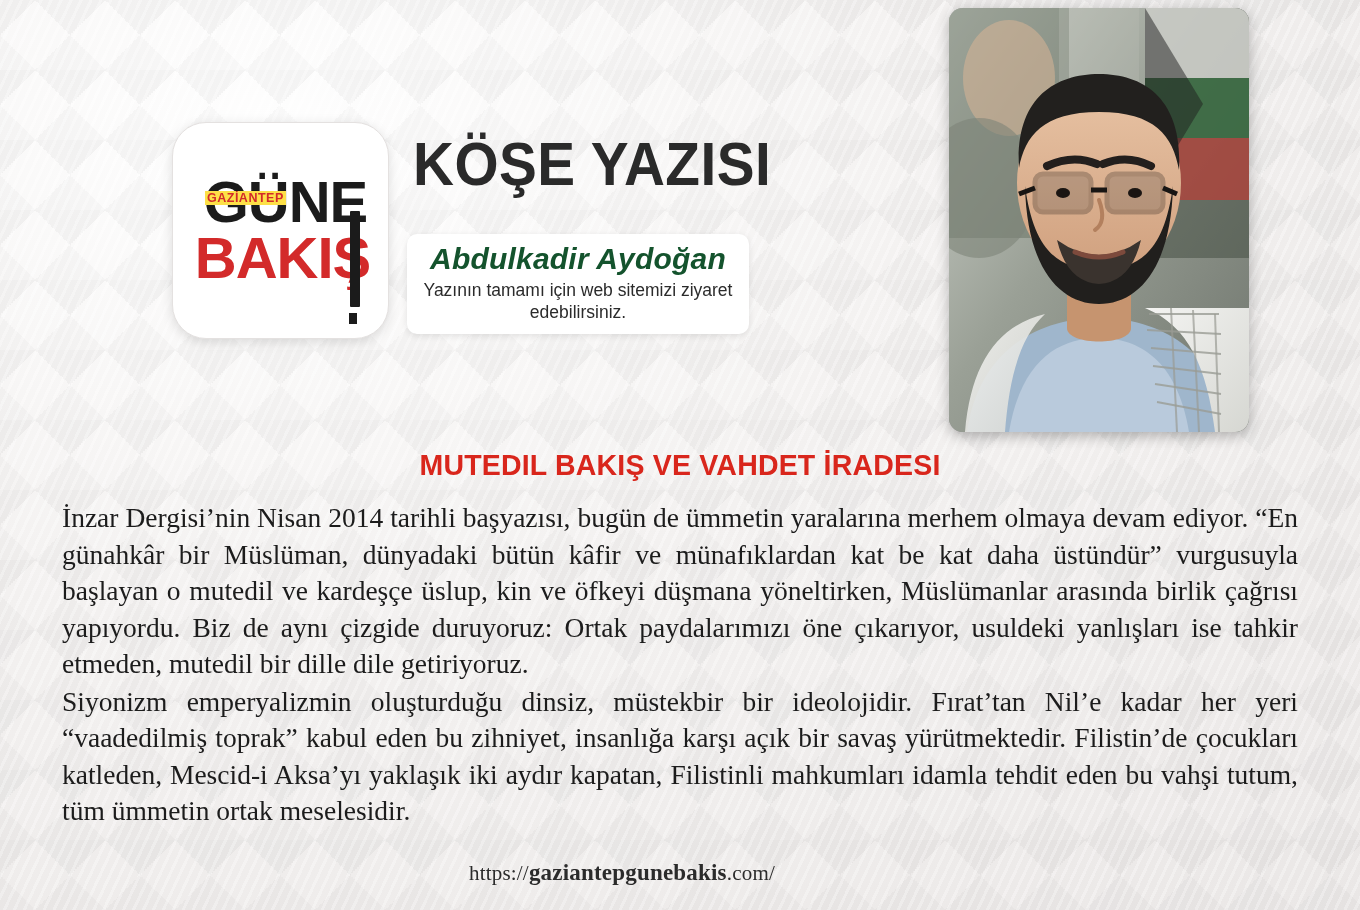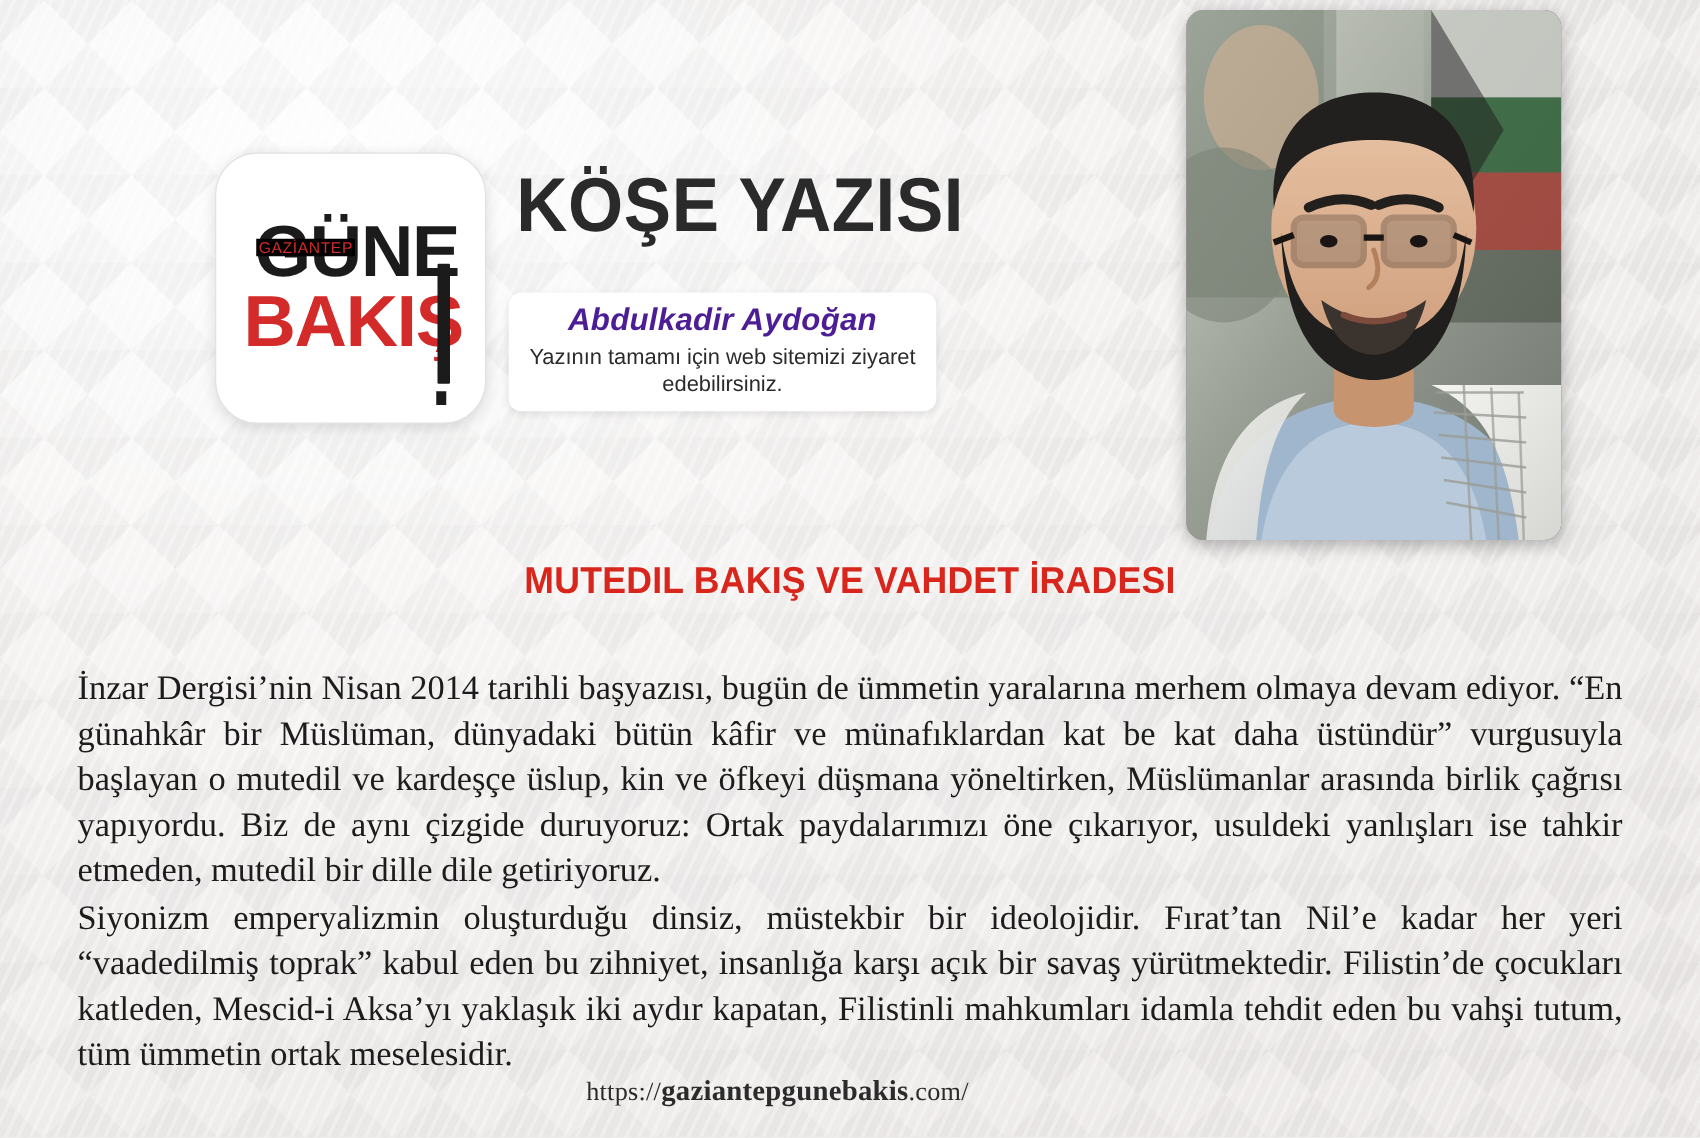--- a/index.html
+++ b/index.html
@@ -62,24 +62,24 @@
     display: flex;
     flex-direction: column;
     justify-content: center;
     align-items: center;
   }
   .logo-gaziantep {
     position: absolute;
     left: 32px;
     top: 68px;
     font-size: 12.5px;
-    font-weight: 400;
+    font-weight: 700;
     letter-spacing: .5px;
     color: #d32a2a;
-    background: #000000;
+    background: #fde047;
     padding: 0 2px;
     z-index: 3;
   }
   .logo-line1 {
     font-size: 58px;
     line-height: 54px;
     font-weight: 800;
     letter-spacing: -1px;
     color: #1b1b1b;
     font-family: "Liberation Sans", sans-serif;
@@ -132,24 +132,24 @@
     left: 407px;
     top: 234px;
     width: 314px;
     background: #ffffff;
     border-radius: 10px;
     padding: 8px 14px 11px 14px;
     box-shadow: 0 2px 7px rgba(0,0,0,0.10);
     text-align: center;
   }
   .author-name {
-    font-size: 25px;
+    font-size: 30px;
     font-weight: 700;
     font-style: italic;
-    color: #4c1d95;
+    color: #14532d;
     letter-spacing: .2px;
     margin-bottom: 3px;
   }
   .author-note {
     font-size: 17.5px;
     color: #2b2b2b;
     line-height: 22px;
   }
 
   
@@ -185,21 +185,20 @@
     position: absolute;
     top: 500px;
     left: 62px;
     width: 1236px;
     font-family: "Liberation Serif", serif;
     font-size: 27.5px;
     line-height: 36.5px;
     color: #1c1c1c;
     text-align: justify;
     text-justify: inter-word;
-    margin-top: 32px;
   }
   .article-body p {
     margin: 0 0 1px 0;
   }
 
   .footer-url {
     position: absolute;
     top: 860px;
     left: 0;
     width: 1244px;

